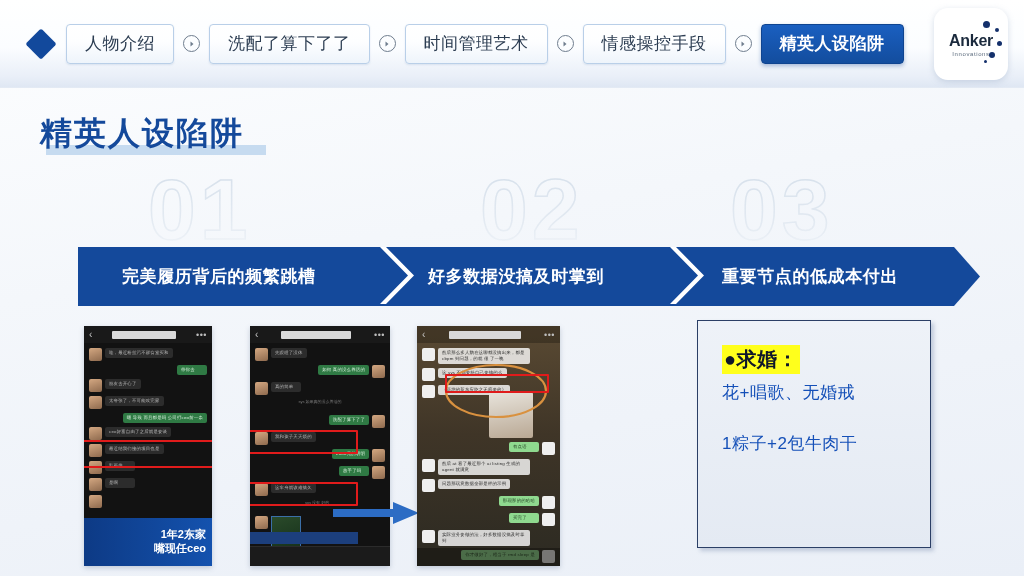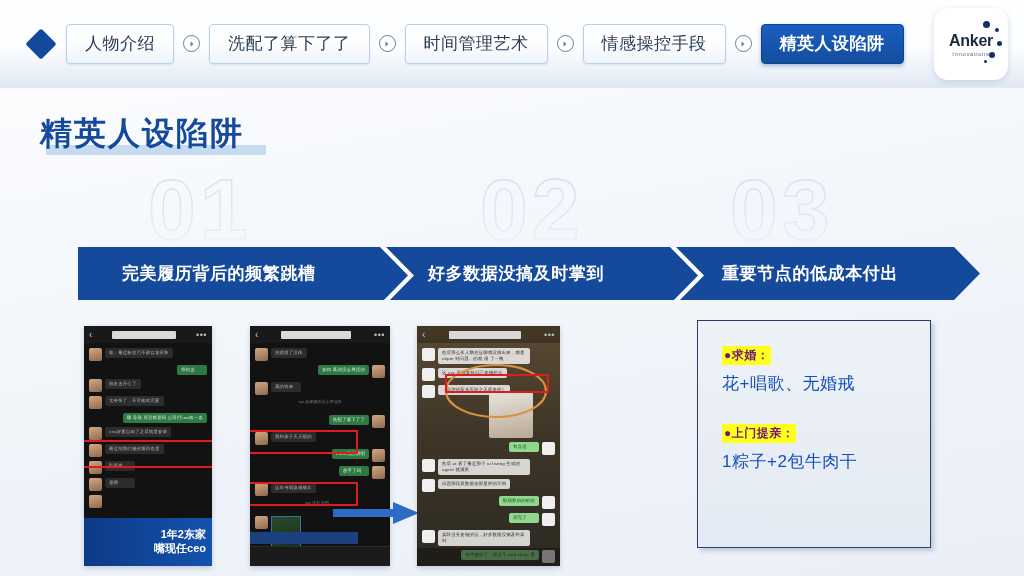--- a/index.html
+++ b/index.html
@@ -74,21 +74,21 @@
     position: absolute; font-size: 86px; font-weight: bold;
     color: transparent;
     -webkit-text-stroke: 1.5px #cdd9e6;
     letter-spacing: 4px;
     -webkit-mask-image: linear-gradient(180deg, rgba(0,0,0,.85) 0%, rgba(0,0,0,.45) 60%, rgba(0,0,0,0) 100%);
     mask-image: linear-gradient(180deg, rgba(0,0,0,.85) 0%, rgba(0,0,0,.45) 60%, rgba(0,0,0,0) 100%);
   }
 
   
   #banner {
-    position: absolute; left: 78px; top: 247px; width: 902px; height: 53px;
+    position: absolute; left: 78px; top: 247px; width: 902px; height: 59px;
     background: #14499b; color: #fff;
     clip-path: polygon(0 0, calc(100% - 26px) 0, 100% 50%, calc(100% - 26px) 100%, 0 100%);
     display: flex; align-items: stretch;
   }
   .banner-seg {
     position: relative; display: flex; align-items: center;
     font-size: 17px; font-weight: bold; letter-spacing: .6px;
   }
   .banner-chev {
     position: absolute; top: 0; width: 44px; height: 57px; pointer-events: none;
@@ -141,22 +141,22 @@
 
   
   #right-box {
     position: absolute; left: 697px; top: 320px; width: 234px; height: 228px;
     border: 1.5px solid #2b3f66;
     background: linear-gradient(180deg,#eef2f8 0%,#e4eaf3 100%);
     box-shadow: 3px 3px 4px rgba(110,130,165,.35);
     padding: 24px 0 0 24px;
   }
   .rb-head {
-    display: inline-block; background: #ffff1c; color: #701a75;
-    font-size: 12px; font-weight: bold; letter-spacing: .5px;
+    display: inline-block; background: #ffff1c; color: #0f172a;
+    font-size: 20px; font-weight: bold; letter-spacing: .5px;
     padding: 1px 2px; margin-bottom: 7px;
   }
   .rb-body {
     font-size: 17px; color: #1550b8; letter-spacing: .5px; margin-bottom: 28px;
   }
 </style>
 </head>
 <body>
 
 <div id="topnav">
@@ -409,16 +409,15 @@
   <div class="red-box" style="left:28px; top:48px; width:104px; height:19px;"></div>
   <div style="position:absolute;left:0;bottom:0;width:100%;height:18px;background:rgba(20,18,14,.55);"></div>
 </div>
 
 <div id="right-box">
   <div>
     <div class="rb-head">●求婚：</div>
     <div class="rb-body">花+唱歌、无婚戒</div>
   </div>
   <div>
-    <div class="rb-head">●上门提亲：</div>
     <div class="rb-body">1粽子+2包牛肉干</div>
   </div>
 </div>
 
 </body></html>

